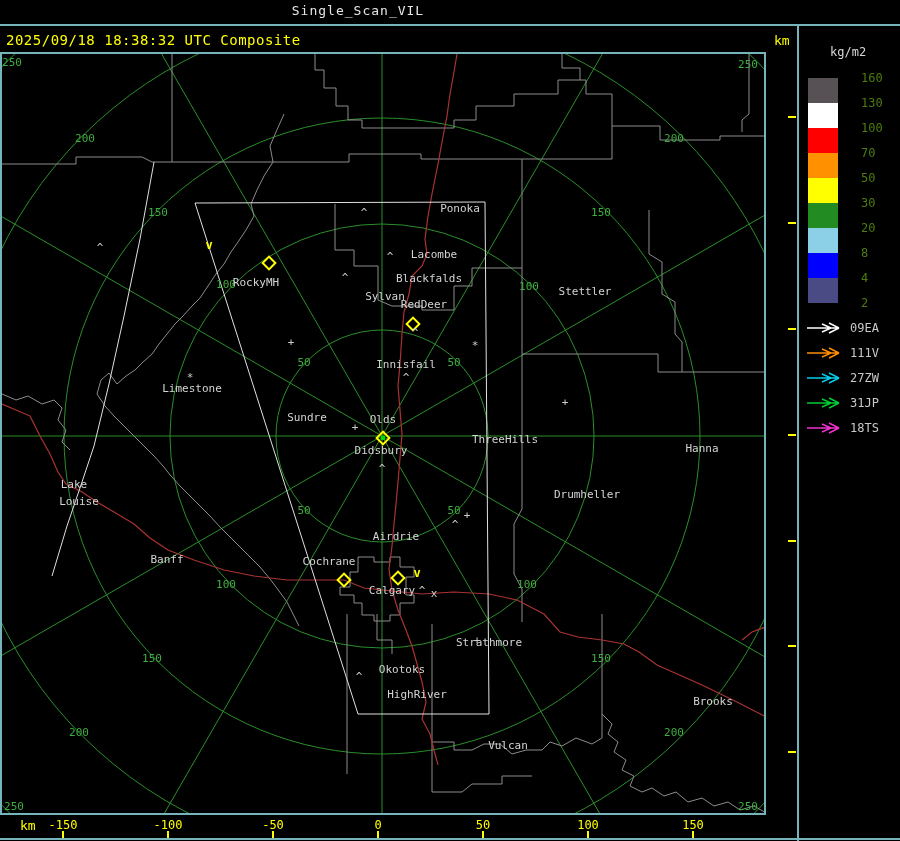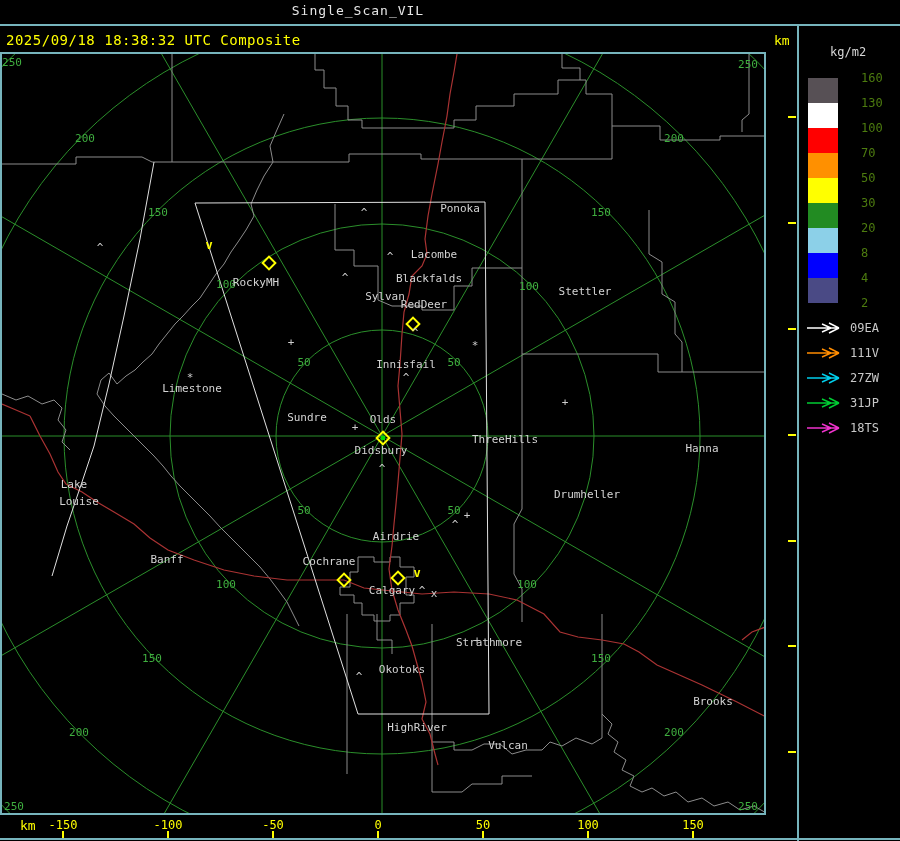--- a/index.html
+++ b/index.html
@@ -160,21 +160,21 @@
       <span class="city" style="left: 379px; top: 396px;">Didsbury</span>
       <span class="city" style="left: 72px; top: 430px;">Lake</span>
       <span class="city" style="left: 77px; top: 447px;">Louise</span>
       <span class="city" style="left: 585px; top: 440px;">Drumheller</span>
       <span class="city" style="left: 165px; top: 505px;">Banff</span>
       <span class="city" style="left: 394px; top: 482px;">Airdrie</span>
       <span class="city" style="left: 327px; top: 507px;">Cochrane</span>
       <span class="city" style="left: 390px; top: 536px;">Calgary</span>
       <span class="city" style="left: 487px; top: 540px; margin-top: 48px;">Strathmore</span>
       <span class="city" style="left: 400px; top: 615px;">Okotoks</span>
-      <span class="city" style="left: 415px; top: 673px;">HighRiver</span>
+      <span class="city" style="left: 415px; top: 640px;">HighRiver</span>
       <span class="city" style="left: 506px; top: 691px;">Vulcan</span>
       <span class="city" style="left: 711px; top: 647px;">Brooks</span>
     </div>
   <div class="host">
 
   <span class="mk-d" style="left: 267px; top: 209px;"></span>
       <span class="mk-d" style="left: 411px; top: 270px;"></span>
       <span class="mk-d" style="left: 381px; top: 384px;"></span>
       <span class="mk-d" style="left: 396px; top: 524px;"></span>
       <span class="mk-d" style="left: 342px; top: 526px;"></span>

